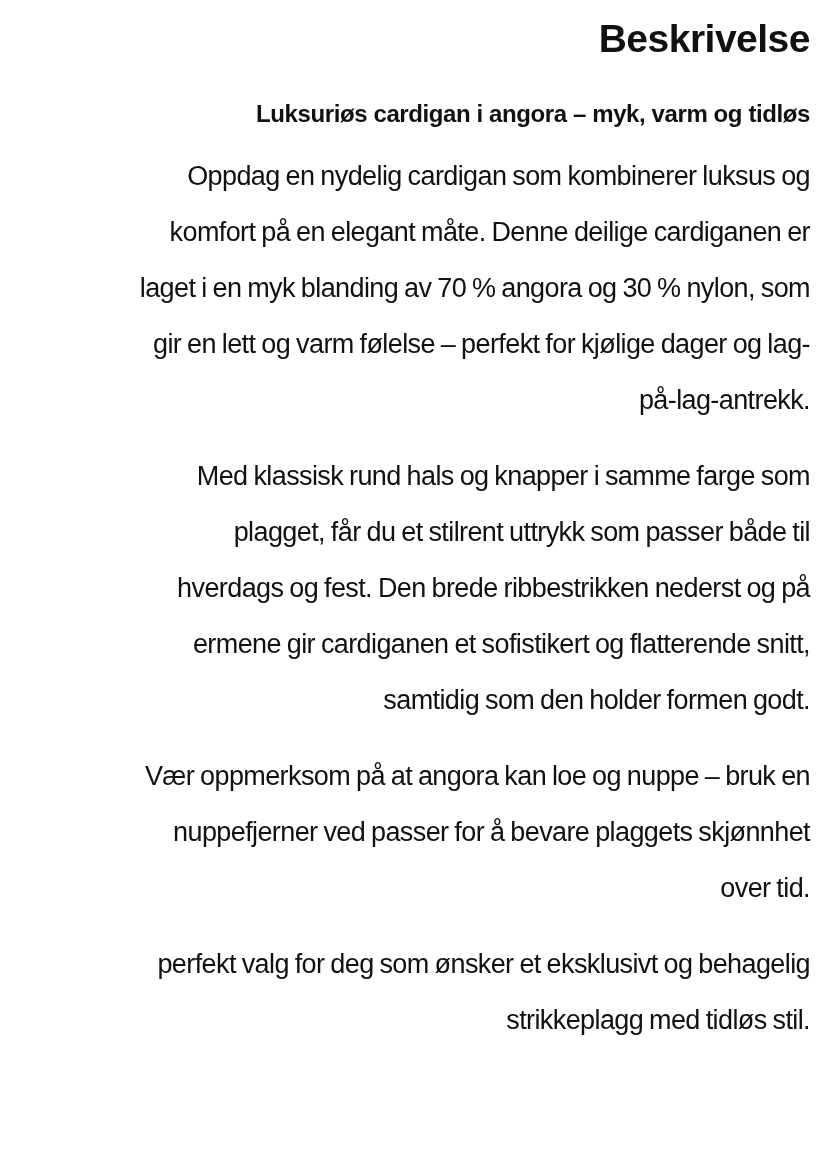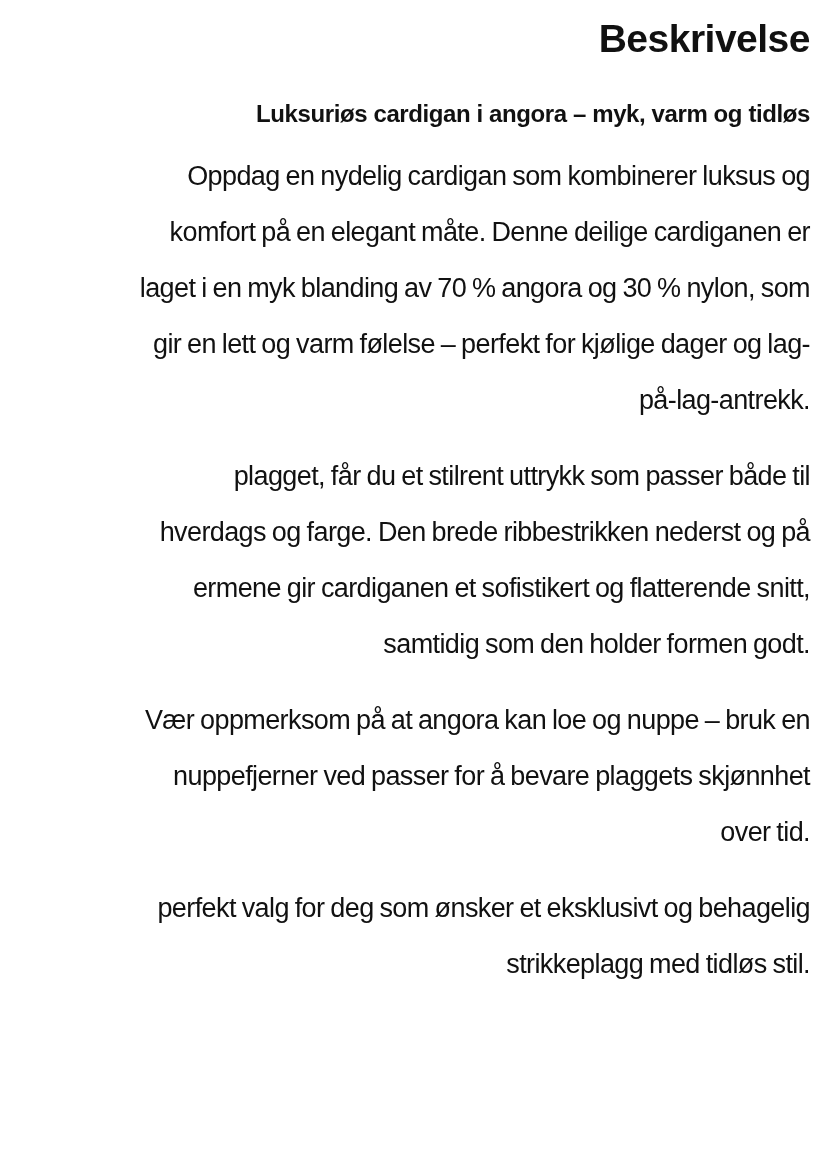--- a/index.html
+++ b/index.html
@@ -63,22 +63,23 @@
 
   <p class="para para-0">
     <span class="line">Oppdag en nydelig cardigan som kombinerer luksus og</span>
     <span class="line">komfort på en elegant måte. Denne deilige cardiganen er</span>
     <span class="line">laget i en myk blanding av 70 % angora og 30 % nylon, som</span>
     <span class="line">gir en lett og varm følelse – perfekt for kjølige dager og lag-</span>
     <span class="line">på-lag-antrekk.</span>
   </p>
 
   <p class="para para-1">
+    <span class="line">Med klassisk rund hals og knapper i samme farge som</span>
     <span class="line">plagget, får du et stilrent uttrykk som passer både til</span>
-    <span class="line">hverdags og farge. Den brede ribbestrikken nederst og på</span>
+    <span class="line">hverdags og fest. Den brede ribbestrikken nederst og på</span>
     <span class="line">ermene gir cardiganen et sofistikert og flatterende snitt,</span>
     <span class="line">samtidig som den holder formen godt.</span>
   </p>
 
   <p class="para para-2">
     <span class="line">Vær oppmerksom på at angora kan loe og nuppe – bruk en</span>
     <span class="line">nuppefjerner ved passer for å bevare plaggets skjønnhet</span>
     <span class="line">over tid.</span>
   </p>
 

